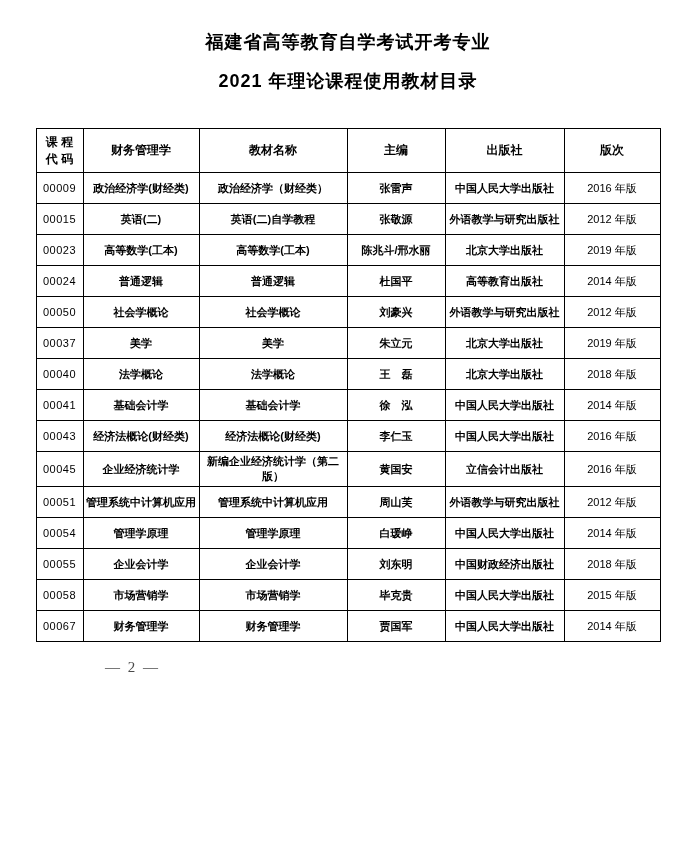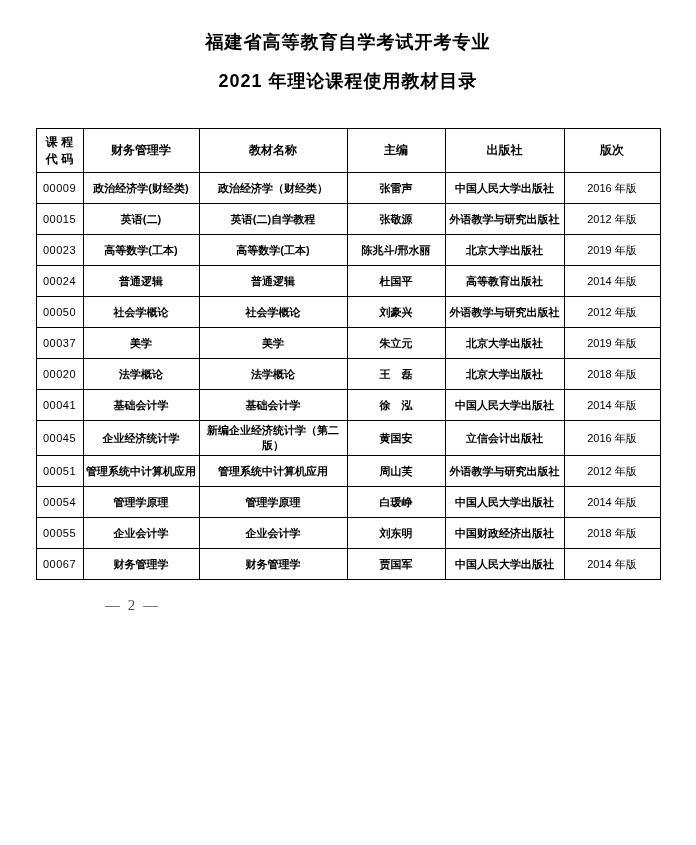--- a/index.html
+++ b/index.html
@@ -145,34 +145,42 @@
         </tr>
         <tr>
           <td class="col-code">00037</td>
           <td class="col-course">美学</td>
           <td class="col-textbook">美学</td>
           <td class="col-editor">朱立元</td>
           <td class="col-publisher">北京大学出版社</td>
           <td class="col-edition">2019 年版</td>
         </tr>
         <tr>
-          <td class="col-code">00020</td>
+          <td class="col-code">00040</td>
           <td class="col-course">法学概论</td>
           <td class="col-textbook">法学概论</td>
           <td class="col-editor">王　磊</td>
           <td class="col-publisher">北京大学出版社</td>
           <td class="col-edition">2018 年版</td>
         </tr>
         <tr>
           <td class="col-code">00041</td>
           <td class="col-course">基础会计学</td>
           <td class="col-textbook">基础会计学</td>
           <td class="col-editor">徐　泓</td>
           <td class="col-publisher">中国人民大学出版社</td>
           <td class="col-edition">2014 年版</td>
+        </tr>
+        <tr>
+          <td class="col-code">00043</td>
+          <td class="col-course">经济法概论(财经类)</td>
+          <td class="col-textbook">经济法概论(财经类)</td>
+          <td class="col-editor">李仁玉</td>
+          <td class="col-publisher">中国人民大学出版社</td>
+          <td class="col-edition">2016 年版</td>
         </tr>
         <tr>
           <td class="col-code">00045</td>
           <td class="col-course">企业经济统计学</td>
           <td class="col-textbook">新编企业经济统计学（第二版）</td>
           <td class="col-editor">黄国安</td>
           <td class="col-publisher">立信会计出版社</td>
           <td class="col-edition">2016 年版</td>
         </tr>
         <tr>
@@ -193,20 +201,28 @@
         </tr>
         <tr>
           <td class="col-code">00055</td>
           <td class="col-course">企业会计学</td>
           <td class="col-textbook">企业会计学</td>
           <td class="col-editor">刘东明</td>
           <td class="col-publisher">中国财政经济出版社</td>
           <td class="col-edition">2018 年版</td>
         </tr>
         <tr>
+          <td class="col-code">00058</td>
+          <td class="col-course">市场营销学</td>
+          <td class="col-textbook">市场营销学</td>
+          <td class="col-editor">毕克贵</td>
+          <td class="col-publisher">中国人民大学出版社</td>
+          <td class="col-edition">2015 年版</td>
+        </tr>
+        <tr>
           <td class="col-code">00067</td>
           <td class="col-course">财务管理学</td>
           <td class="col-textbook">财务管理学</td>
           <td class="col-editor">贾国军</td>
           <td class="col-publisher">中国人民大学出版社</td>
           <td class="col-edition">2014 年版</td>
         </tr>
       </tbody>
   </table>
 

